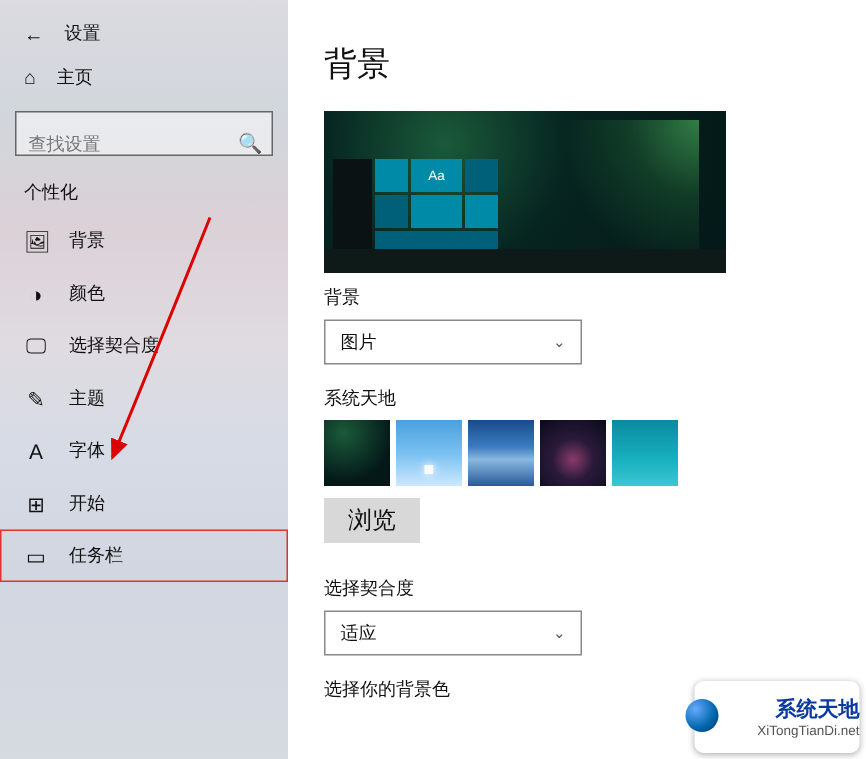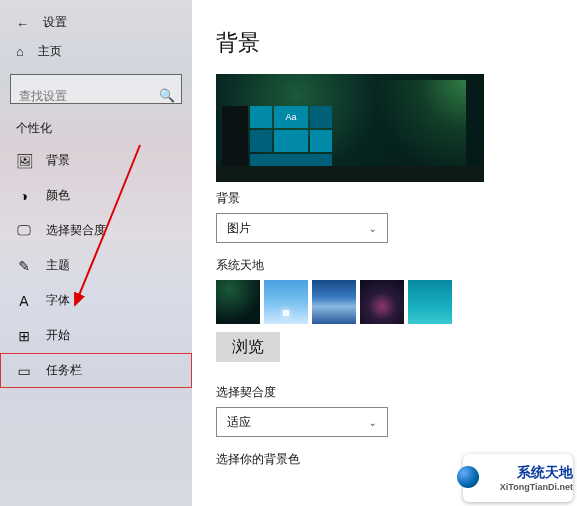--- a/index.html
+++ b/index.html
@@ -38,21 +38,21 @@
 .thumb { width: 44px; height: 44px; cursor: pointer; }
 .t1 { background: #0a2a1e radial-gradient(circle at 30% 20%, #1a5a3a, #041818 70%); }
 .t2 { background: linear-gradient(180deg, #4aa0e0 0%, #78c0f0 50%, #cde8ff 100%); position: relative; }
 .t2::after { content:""; position:absolute; left:50%; bottom:8px; width:6px; height:6px; background:rgba(255,255,255,0.9); transform:translateX(-50%); box-shadow:0 0 6px #fff; }
 .t3 { background: linear-gradient(180deg, #1a4a8a 0%, #3a7ac0 40%, #8ab8e0 60%, #2a5a9a 100%); }
 .t4 { background: radial-gradient(circle at 50% 60%, #8a3a6a 0%, #2a1a3a 40%, #0a0a1a 100%); }
 .t5 { background: linear-gradient(180deg, #0a8aa0 0%, #18b0c0 60%, #3ac8d0 100%); }
 .browse-btn { width: 64px; height: 30px; background: #d8d8d8; border: none; font-size: 16px; color: #111; cursor: pointer; margin-bottom: 14px; }
 .watermark { position: absolute; right: 4px; bottom: 4px; width: 110px; height: 48px; background: #fff; border-radius: 6px; box-shadow: 0 1px 4px rgba(0,0,0,0.3); display: flex; flex-direction: column; align-items: flex-end; justify-content: center; z-index: 10; }
 .watermark .wm-t { font-size: 14px; font-weight: bold; color: #0a3aa0; }
-.watermark .wm-u { font-size: 9px; color: #555; font-weight: bold; }
+.watermark .wm-u { font-size: 9px; color: #555; }
 .watermark .wm-ball { position:absolute; left:-6px; top:12px; width:22px; height:22px; border-radius:50%; background: radial-gradient(circle at 30% 30%, #6af 0%, #06a 60%, #036 100%); }
 </style>
 </head>
 <body>
 
 <div class="sidebar">
   <div class="sidebar-overlay"></div>
   <div class="header-row">
     <span class="icon-sm">←</span>
     <span class="label">设置</span>

